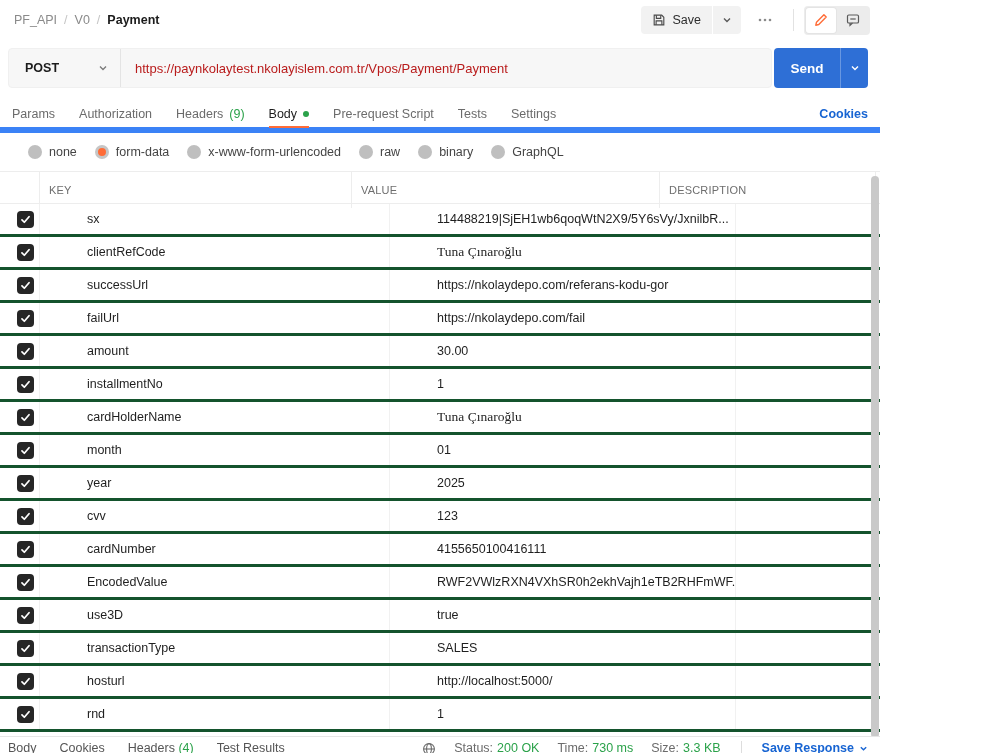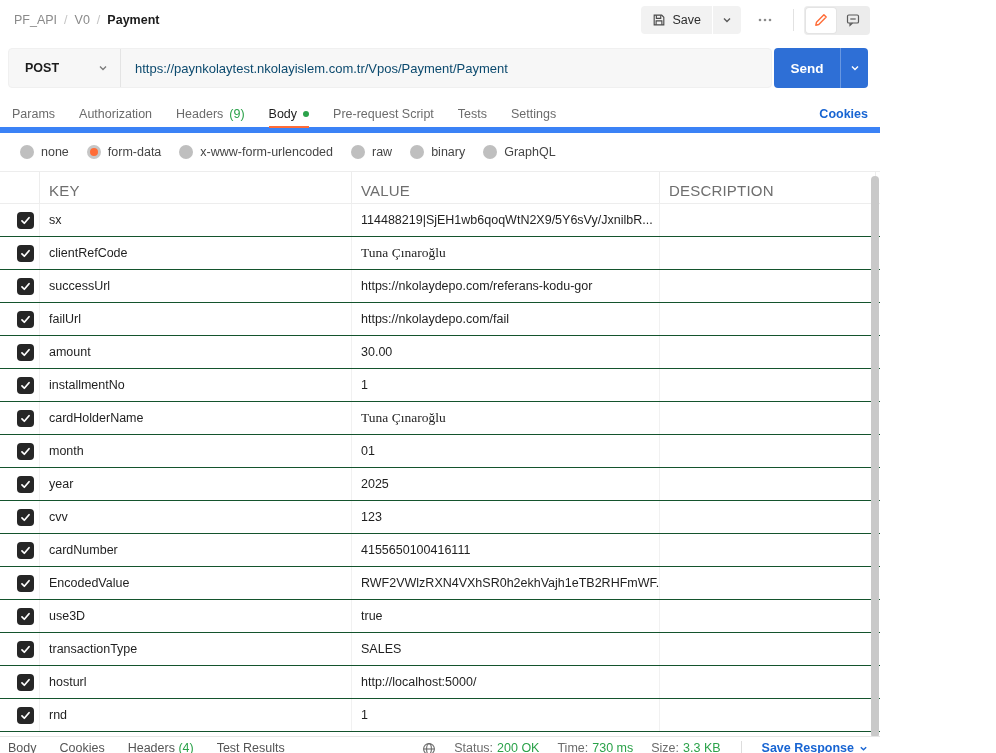--- a/index.html
+++ b/index.html
@@ -19,48 +19,48 @@
   .icon-btn { background:transparent; border:none; padding:0 10px; height:28px; cursor:pointer; margin-left:6px; display:flex; align-items:center; }
   .vdivider { width:1px; height:22px; background:#e2e2e2; margin:0 10px; }
   .segmented { display:flex; background:#ececec; border-radius:4px; padding:2px; gap:2px; }
   .seg { width:30px; height:25px; display:flex; align-items:center; justify-content:center; border:none; background:transparent; border-radius:3px; cursor:pointer; }
   .seg.active { background:#fff; box-shadow:0 0 0 1px #e4e4e4; }
 
   
   .url-row { display:flex; align-items:center; padding:8px 12px 12px 8px; gap:2px; }
   .url-bar { flex:1; display:flex; align-items:stretch; background:#f7f7f7; border:1px solid #f0f0f0; border-radius:4px; height:40px; }
   .method-select { width:112px; display:flex; align-items:center; justify-content:space-between; padding:0 12px 0 16px; font-size:12.5px; font-weight:700; color:#1c1c1c; border-right:1px solid #e4e4e4; cursor:pointer; }
-  .url-input { flex:1; display:flex; align-items:center; padding:0 14px; font-size:13px; color:#0c4a6e; cursor:text; overflow:hidden; white-space:nowrap; }
+  .url-input { flex:1; display:flex; align-items:center; padding:0 14px; font-size:13px; color:#b91c1c; cursor:text; overflow:hidden; white-space:nowrap; }
   .send-split { display:flex; height:40px; }
   .send-main { background:#2e6fd6; color:#fff; border:none; font-size:13.5px; font-weight:700; width:66px; border-radius:4px 0 0 4px; cursor:pointer; font-family:inherit; }
   .send-chev { background:#2e6fd6; border:none; border-left:1px solid rgba(255,255,255,.28); width:28px; border-radius:0 4px 4px 0; display:flex; align-items:center; justify-content:center; cursor:pointer; }
 
   
   .tabs-row { display:flex; align-items:center; justify-content:space-between; padding:0 12px; border-bottom:6px solid #3b82f6; height:33px; }
   .tabs { display:flex; gap:24px; height:100%; }
   .tab { position:relative; display:flex; align-items:center; gap:6px; font-size:12.5px; color:#6b6b6b; cursor:pointer; height:100%; white-space:nowrap; }
   .tab.active { color:#1c1c1c; }
   .tab.active::after { content:""; position:absolute; left:0; right:0; bottom:-1px; height:2px; background:#ff6c37; }
   .tab .count { color:#2ba24a; }
   .tab .dot { width:6px; height:6px; border-radius:50%; background:#2ba24a; }
   .cookies { font-size:12.5px; font-weight:700; color:#1764d2; cursor:pointer; }
 
   
-  .modes-row { display:flex; align-items:center; gap:18px; padding:0 12px 0 20px; height:38px; }
+  .modes-row { display:flex; align-items:center; gap:18px; padding:0 12px 0 20px; height:38px;margin-left:8px; }
   .mode { display:flex; align-items:center; gap:7px; font-size:12.5px; color:#454545; cursor:pointer; }
   .radio { width:14px; height:14px; border-radius:50%; background:#bfbfbf; flex:none; }
   .radio.sel { background:#ff6c37; border:3.5px solid #c6c6c6; }
 
   
   .ptable { width:980px; }
   .thead { display:grid; grid-template-columns:40px 312px 308px 216px 32px 72px; height:33px; border-top:1px solid #ededed; border-bottom:1px solid #ededed; }
-  .hcell { display:flex; align-items:center; padding:0 9px; border-right:1px solid #ededed; color:#6e6e6e; font-size:15px; letter-spacing:.2px; }
+  .hcell { display:flex; align-items:center; padding:0 9px; border-right:1px solid #ededed; color:#6e6e6e; font-size:11px; letter-spacing:.2px; }
   .hcell.more { justify-content:center; padding:0; }
   .hcell.bulk { border-right:none; color:#1c1c1c; font-weight:700; font-size:16px; }
-  .trow { display:grid; grid-template-columns:40px 312px 308px 216px 104px; height:33px; border-bottom:1px solid #14532d; }
+  .trow { display:grid; grid-template-columns:40px 312px 308px 216px 104px; height:33px; border-bottom:3px solid #14532d;gap:38px; }
   .cell { display:flex; align-items:center; padding:0 9px; border-right:1px solid #f1f1f1; color:#1f1f1f; font-size:12.5px; overflow:hidden; white-space:nowrap; }
   .cell.cb { padding:0 0 0 17px; }
   .cell.spacer { border-right:none; }
   .cell.serif-val { font-family:"Liberation Serif", serif; font-size:13.5px; }
   .checkbox { width:17px; height:17px; background:#262626; border-radius:4px; display:flex; align-items:center; justify-content:center; cursor:pointer; flex:none; }
 
   
   .scroll-thumb { position:absolute; right:1px; top:176px; width:8px; height:562px; background:#c9c9c9; border-radius:4px; cursor:pointer; }
 
   

